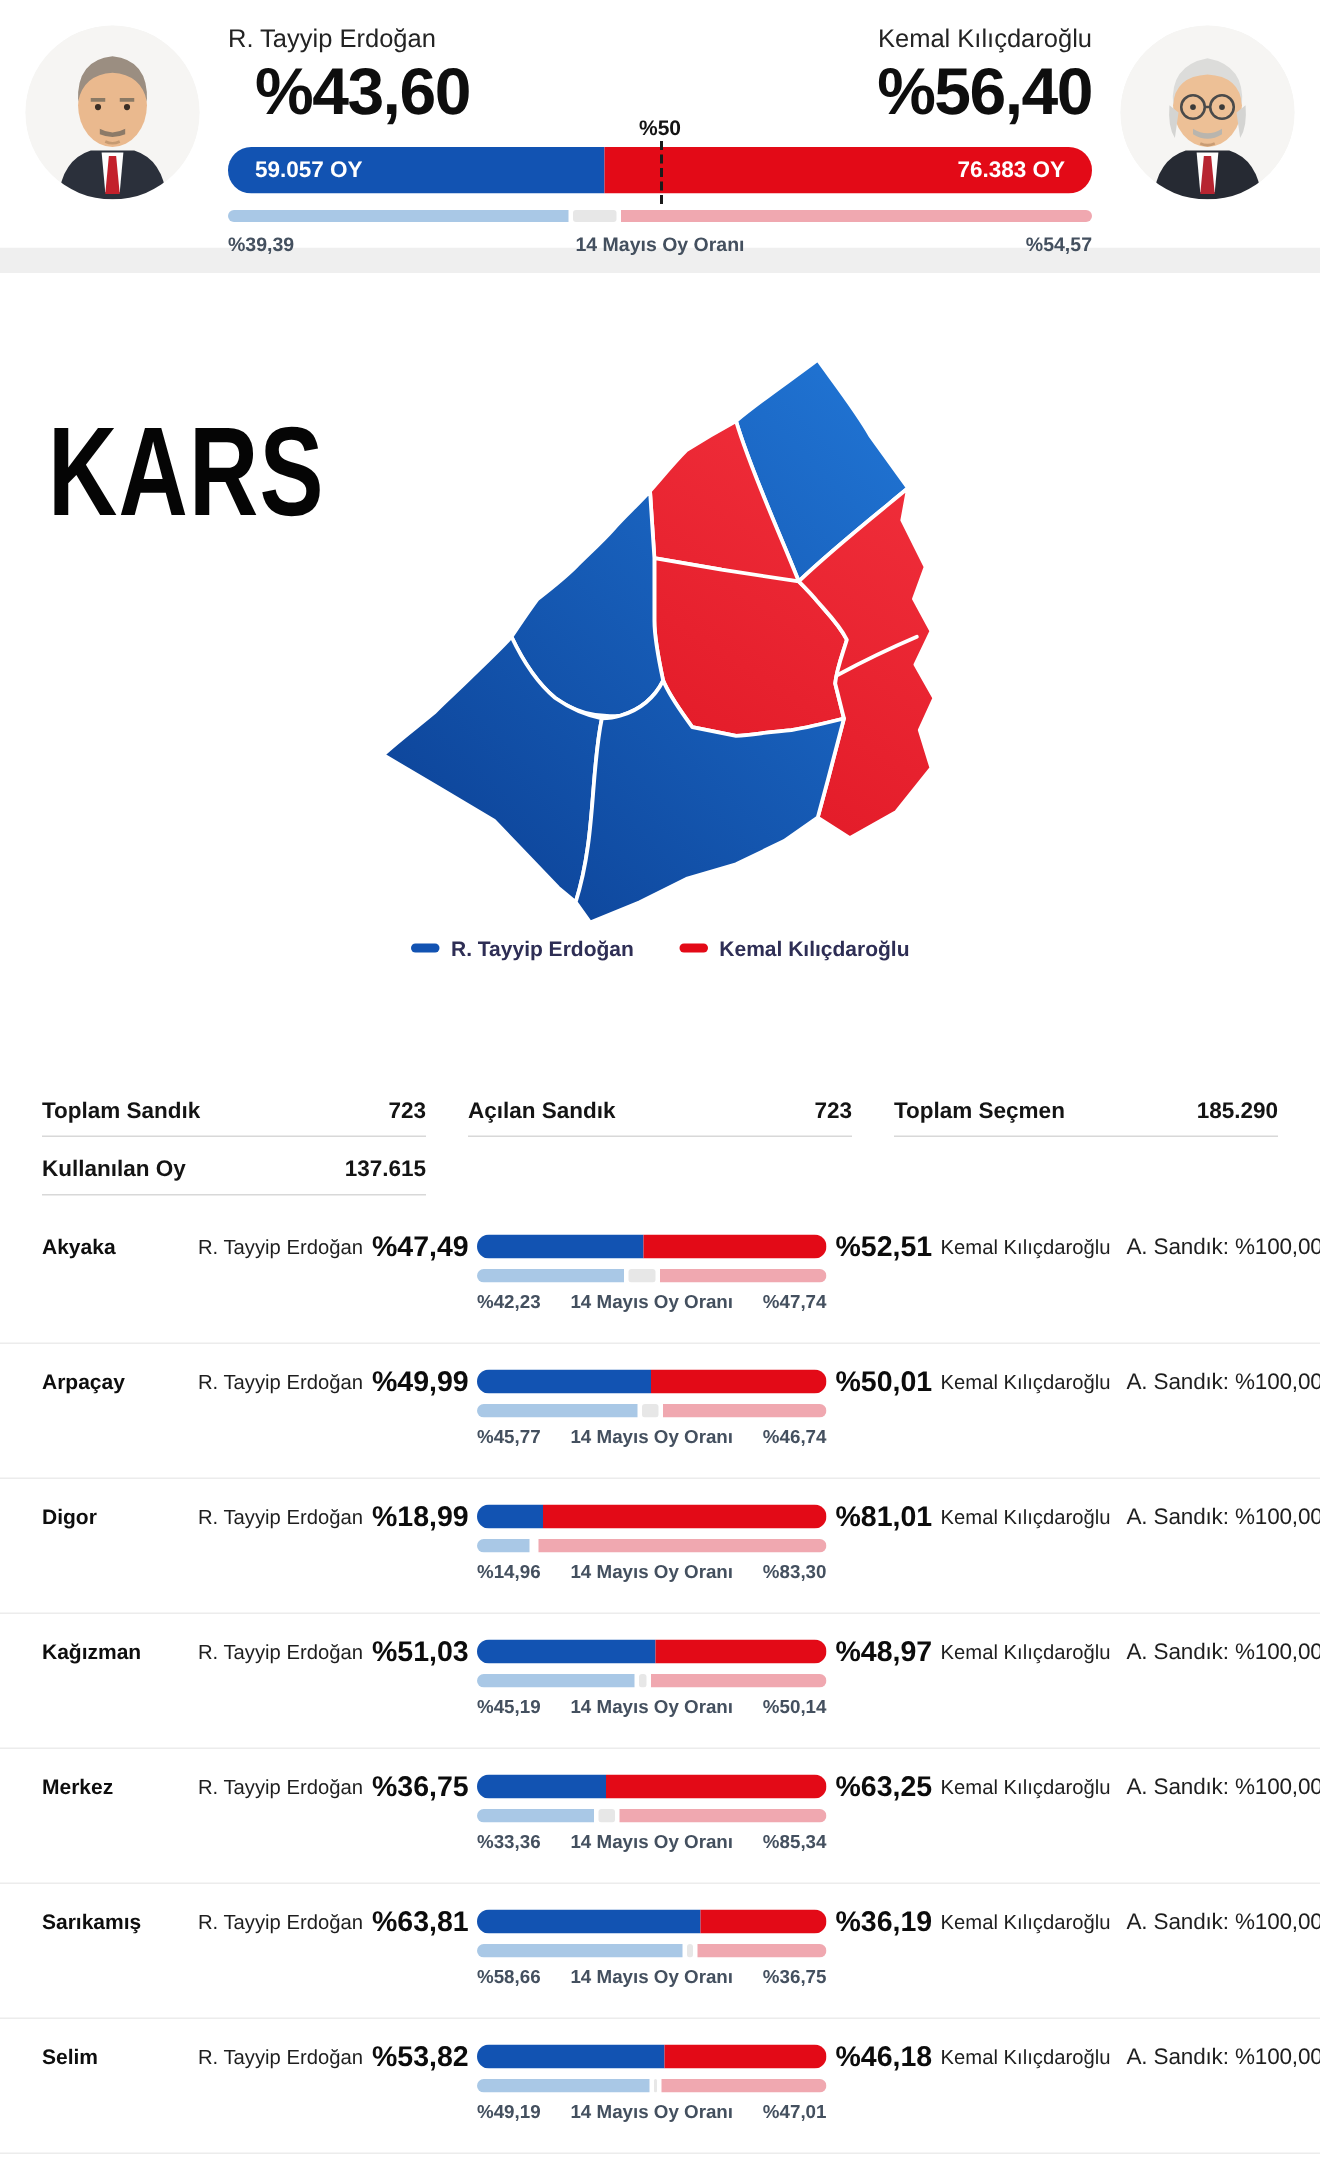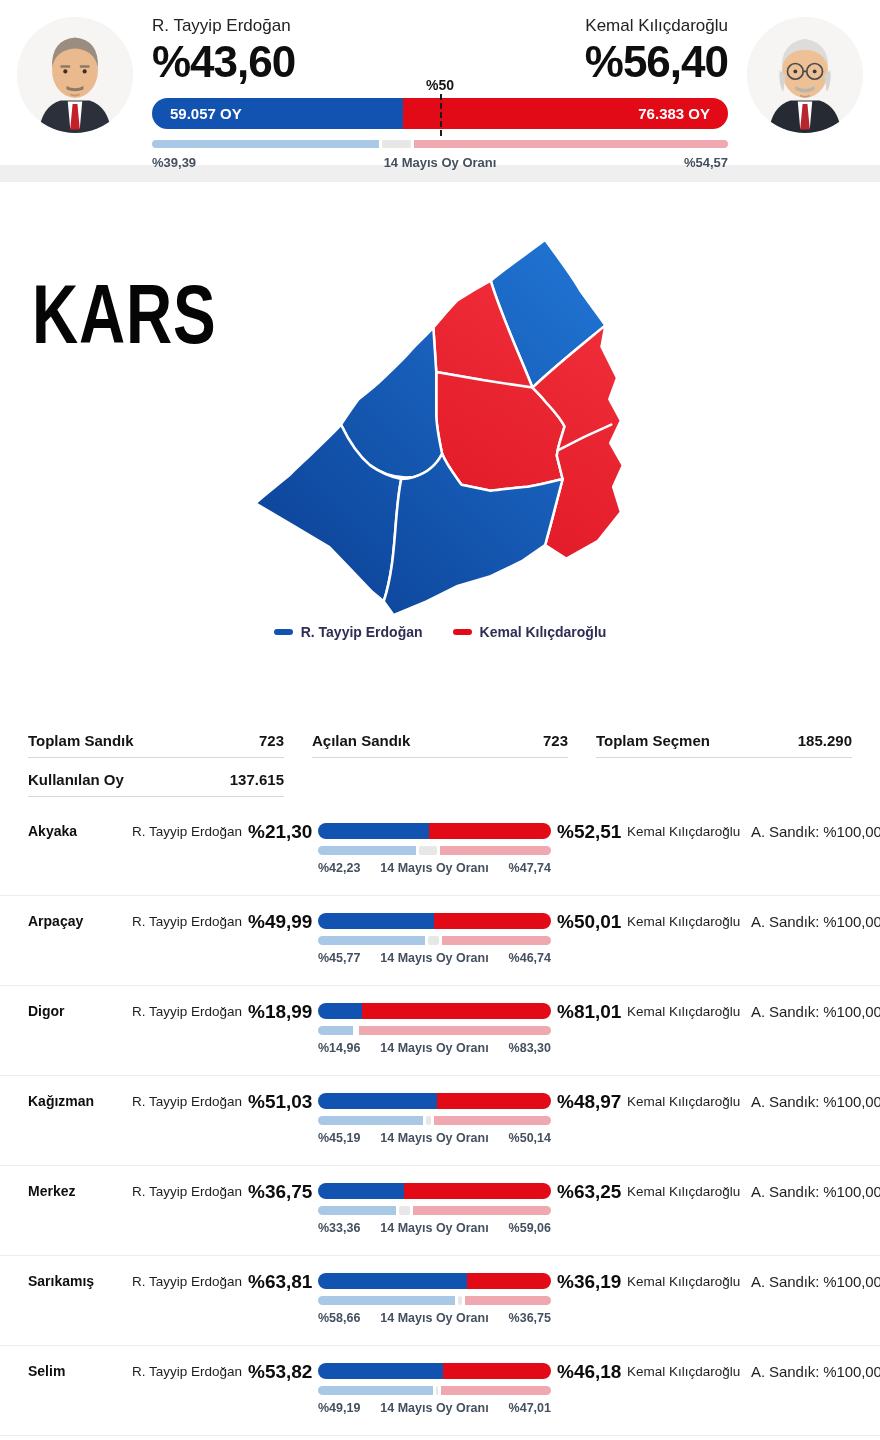--- a/index.html
+++ b/index.html
@@ -12,21 +12,21 @@
        font-family:"Liberation Sans",sans-serif;color:#1a1a1a;}
 
   
   .header{position:relative;height:165px;background:#fff;}
   .avatar{position:absolute;top:17px;width:116px;height:116px;border-radius:50%;overflow:hidden;background:#f4f4f2;}
   .avatar svg{display:block;width:100%;height:100%;}
   .avatar-left{left:17px;}
   .avatar-right{right:17px;}
   .header-center{position:absolute;left:152px;right:152px;top:16px;}
   .names-row{display:flex;justify-content:space-between;font-size:17px;color:#232323;}
-  .pcts-row{display:flex;justify-content:space-between;margin-top:3px;}
+  .pcts-row{display:flex;justify-content:space-between;margin-top:3px;margin-left:18px;}
   .big-pct{font-size:44px;font-weight:800;letter-spacing:-1px;color:#0e0e0e;line-height:1.05;}
   .mainbar-wrap{position:relative;margin-top:13px;}
   .thresh-label{position:absolute;left:50%;transform:translateX(-50%);top:-21px;
                 font-size:14px;font-weight:700;color:#141414;}
   .thresh-line{position:absolute;left:50%;top:-4px;height:42px;border-left:2px dashed #1b1b1b;z-index:3;}
   .mainbar{position:relative;display:flex;height:31px;border-radius:16px;overflow:hidden;}
   .mb-blue{width:43.6%;background:var(--blue);display:flex;align-items:center;padding-left:18px;}
   .mb-red{flex:1;background:var(--red);display:flex;align-items:center;justify-content:flex-end;padding-right:18px;}
   .mb-votes{color:#fff;font-size:15px;font-weight:700;}
   .prevbar{display:flex;height:8px;border-radius:4px;overflow:hidden;background:#fff;margin-top:11px;}
@@ -220,21 +220,21 @@
     <span>Kullanılan Oy</span>
     <span>137.615</span>
   </div>
   <div class="stat empty"></div>
 </div>
 
 <div class="district-list">
   <div class="row">
     <div class="r-name">Akyaka</div>
     <div class="r-cand r-cand-left">R. Tayyip Erdoğan</div>
-    <div class="r-pct r-pct-left">%21,30</div>
+    <div class="r-pct r-pct-left">%47,49</div>
     <div class="r-barzone">
       <div class="rbar">
         <div class="rbar-blue" style="width: 47.49%;"></div>
         <div class="rbar-red"></div>
       </div>
       <div class="rprev">
         <div class="rp-blue" style="width: 42.23%;"></div>
         <div class="rp-gray"></div>
         <div class="rp-red" style="width: 47.74%;"></div>
       </div>
@@ -334,21 +334,21 @@
         <div class="rbar-red"></div>
       </div>
       <div class="rprev">
         <div class="rp-blue" style="width: 33.36%;"></div>
         <div class="rp-gray"></div>
         <div class="rp-red" style="width: 59.06%;"></div>
       </div>
       <div class="rprevlabels">
         <span>%33,36</span>
         <span>14 Mayıs Oy Oranı</span>
-        <span>%59,06</span>
+        <span>%85,34</span>
       </div>
     </div>
     <div class="r-pct">%63,25</div>
     <div class="r-cand">Kemal Kılıçdaroğlu</div>
     <div class="r-sandik">A. Sandık: %100,00</div>
   </div>
 
   <div class="row">
     <div class="r-name">Sarıkamış</div>
     <div class="r-cand r-cand-left">R. Tayyip Erdoğan</div>

